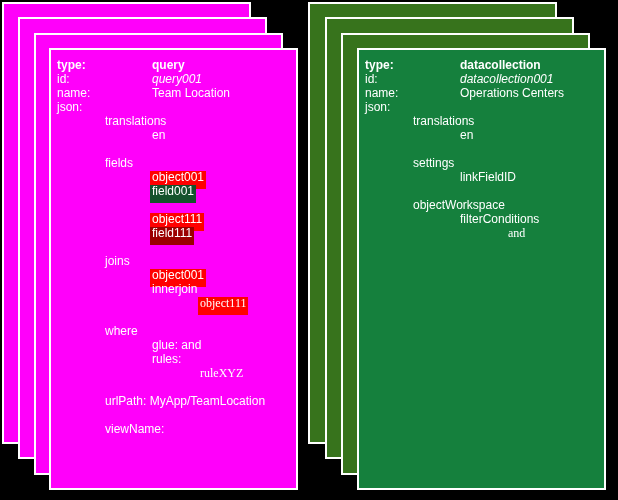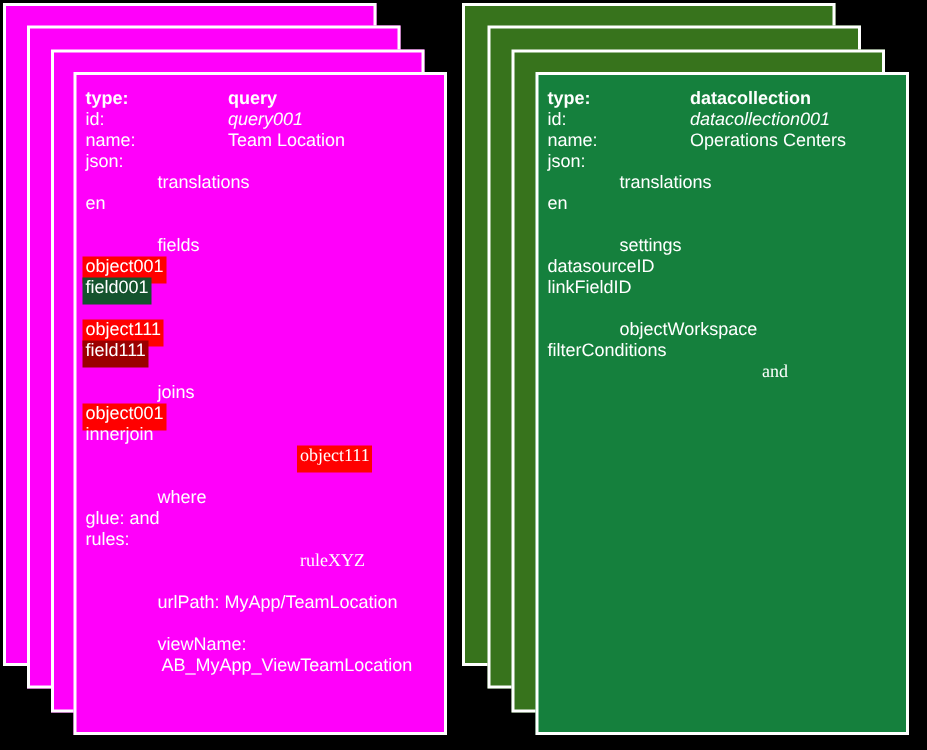--- a/index.html
+++ b/index.html
@@ -24,21 +24,21 @@
     height:14px;
     line-height:14px;
     white-space:pre;
     overflow:visible;
   }
   .lab{display:inline-block;width:95px;vertical-align:top;}
   .bold{font-weight:bold;}
   .italic{font-style:italic;}
   .ind0{margin-left:0;}
   .ind1{margin-left:48px;}
-  .ind2{}
+  .ind2{margin-left:95px;}
   .ind3{margin-left:143px;font-family:Liberation Serif, serif;}
   .hl{
     display:inline-block;
     line-height:13px;
     height:18px;
     padding:0 2px;
     margin-left:-2px;
   }
   
   .stack0 .b0{left:2px;top:2px;}
@@ -84,42 +84,40 @@
           <div class="line ind3"><span class="hl" style="background: rgb(255, 0, 0);">object111</span></div>
           <div class="line ind0"><span></span></div>
           <div class="line ind1"><span>where</span></div>
           <div class="line ind2"><span>glue: and</span></div>
           <div class="line ind2"><span>rules:</span></div>
           <div class="line ind3"><span>ruleXYZ</span></div>
           <div class="line ind0"><span></span></div>
           <div class="line ind1"><span>urlPath: MyApp/TeamLocation</span></div>
           <div class="line ind0"><span></span></div>
           <div class="line ind1"><span>viewName:</span></div>
-          <div class="line ind1"><span> AB_MyApp_ViewTeamLocation</span></div>
         </div>
     </div>
   </div>
 
   <div class="stack stack1">
     <div class="card back b0" style="background: rgb(55, 115, 28); border-color: rgb(255, 255, 255);"></div>
     <div class="card back b1" style="background: rgb(55, 115, 28); border-color: rgb(255, 255, 255);"></div>
     <div class="card back b2" style="background: rgb(55, 115, 28); border-color: rgb(255, 255, 255);"></div>
     <div class="card front" style="background: #15803d; border-color: rgb(255, 255, 255); color: rgb(255, 255, 255);">
       <div class="hdr">
           <div class="line"><span class="lab bold">type:</span><span class="val bold">datacollection</span></div>
           <div class="line"><span class="lab">id:</span><span class="val italic">datacollection001</span></div>
           <div class="line"><span class="lab">name:</span><span class="val">Operations Centers</span></div>
           <div class="line"><span class="lab">json:</span><span class="val"></span></div>
         </div>
       <div class="body">
           <div class="line ind1"><span>translations</span></div>
           <div class="line ind2"><span>en</span></div>
           <div class="line ind0"><span></span></div>
           <div class="line ind1"><span>settings</span></div>
-          <div class="line ind2"><span>datasourceID</span></div>
           <div class="line ind2"><span>linkFieldID</span></div>
           <div class="line ind0"><span></span></div>
           <div class="line ind1"><span>objectWorkspace</span></div>
           <div class="line ind2"><span>filterConditions</span></div>
           <div class="line ind3"><span>and</span></div>
         </div>
     </div>
   </div>
 
 </div>

